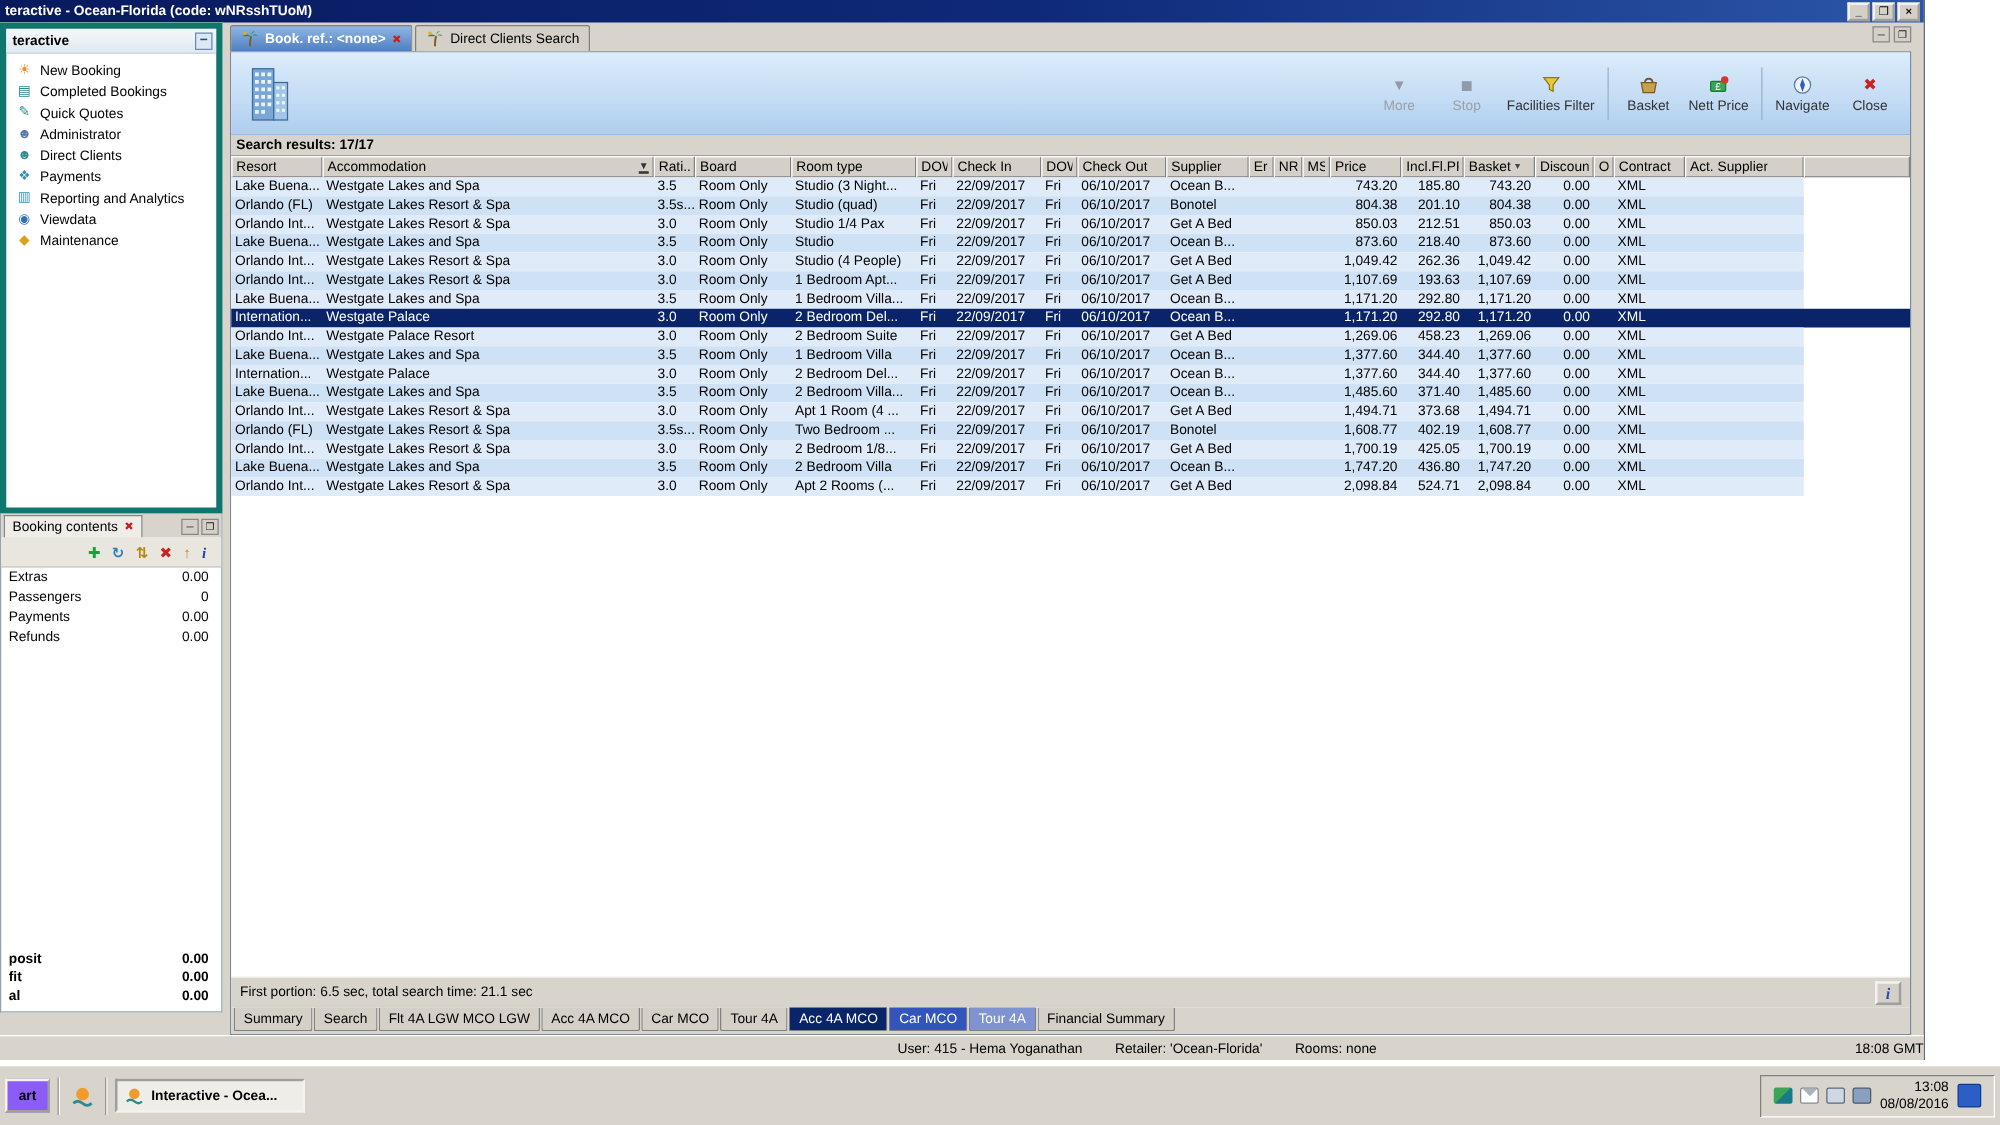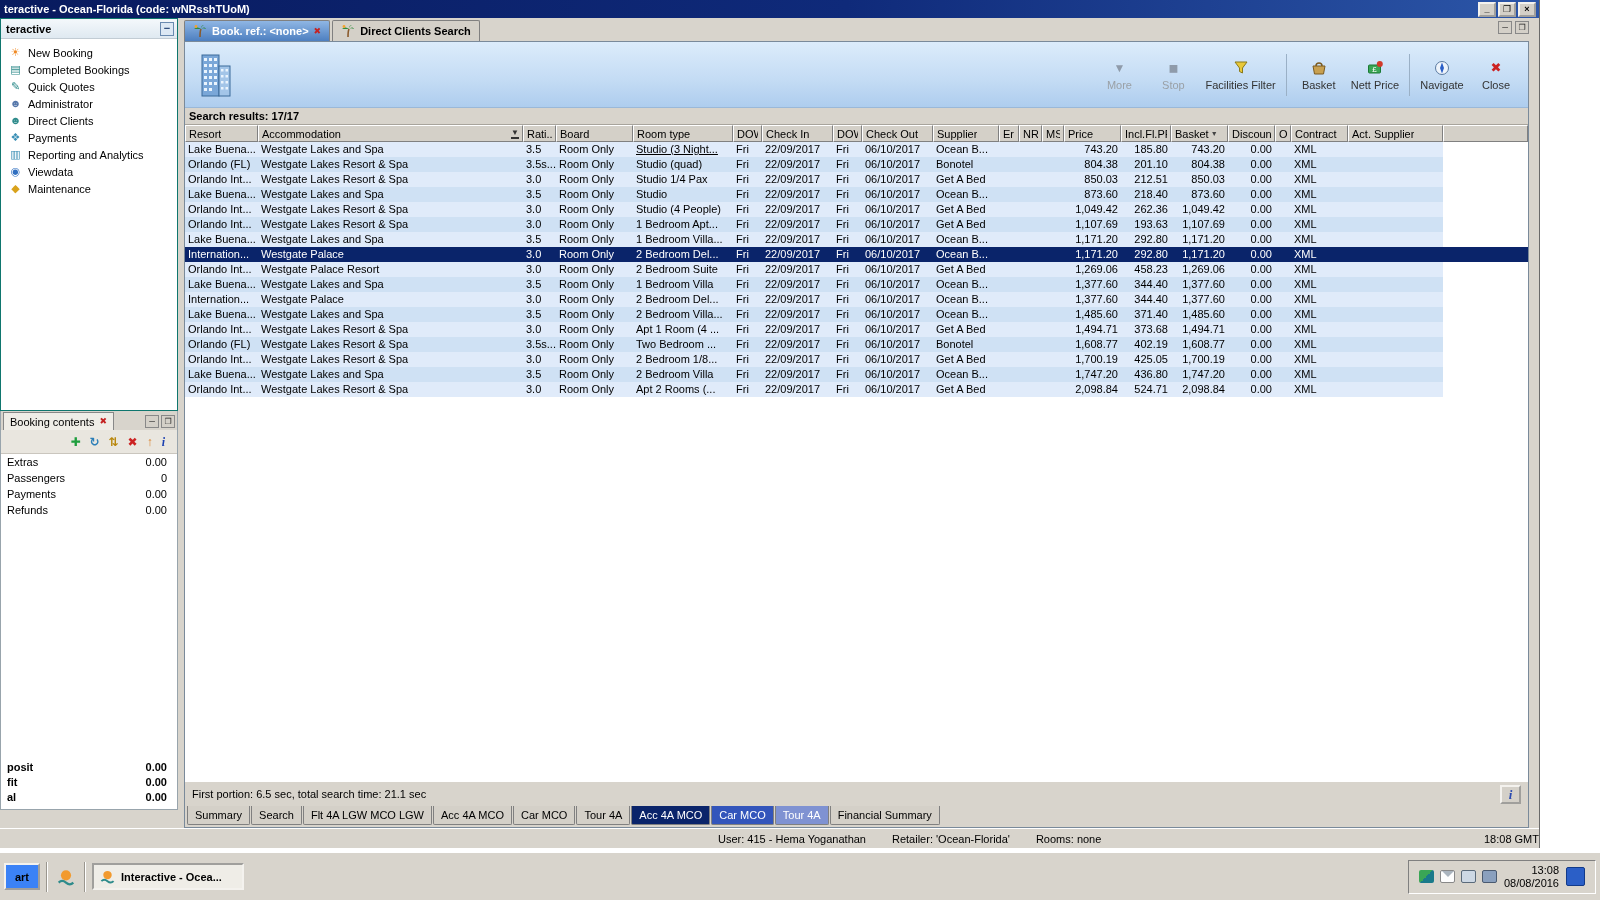--- a/index.html
+++ b/index.html
@@ -32,21 +32,21 @@
     height:26px; flex:none; background:#bdf1f2; display:flex; align-items:center;
     padding-left:2px; border-bottom:1px solid #a8d8d8;
   }
   .menu-item { padding:3px 9px; }
 
   .appbody { flex:1; display:flex; min-height:0; }
 
   
   .sidebar { width:178px; flex:none; display:flex; flex-direction:column; background:#d8d4cc; }
   .explorer {
-    height:393px; flex:none; background:#fff; border:1px solid #0f766e;
+    height:393px; flex:none; background:#fff; border:5px solid #0f766e;
     display:flex; flex-direction:column; overflow:hidden;
   }
   .explorer-header {
     height:20px; flex:none; display:flex; align-items:center; padding:0 3px 0 5px;
     background:linear-gradient(180deg,#f4f8fb,#dfe9f1); border-bottom:1px solid #c2ccd4;
     font-weight:bold;
   }
   .collapse-button {
     margin-left:auto; width:14px; height:14px; border:1px solid #6a8ab0; background:#dce8f4;
     color:#2a4a7a; font-size:11px; line-height:11px; text-align:center;
@@ -81,21 +81,21 @@
   .bp-totals { margin-top:auto; padding-bottom:5px; }
   .bp-total-row { height:15px; display:flex; align-items:center; padding:0 10px 0 6px; font-weight:bold; }
   .bp-total-row .val { margin-left:auto; }
 
   
   .main { flex:1; min-width:0; display:flex; flex-direction:column; padding:0 10px 0 6px; }
   .tabstrip { height:23px; flex:none; display:flex; align-items:flex-end; gap:2px; position:relative; }
   .tab {
     height:21px; display:flex; align-items:center; gap:5px; padding:0 8px;
     background:#d4d0c8; border:1px solid #808080; border-bottom:none;
-    border-radius:2px 2px 0 0; white-space:nowrap;font-weight:bold;
+    border-radius:2px 2px 0 0; white-space:nowrap;
   }
   .tab.active { background:linear-gradient(180deg,#8fb6e4,#4d7fc0); color:#fff; font-weight:bold; }
   .tab-icon { width:14px; height:14px; flex:none; }
   .tabstrip-controls { position:absolute; right:0; top:3px; display:flex; gap:3px; }
 
   .content-frame {
     flex:1; min-height:0; display:flex; flex-direction:column;
     border:1px solid #7a8a9a; background:#fff;
   }
   .header-band {
@@ -163,21 +163,21 @@
   .status-center { position:absolute; left:718px; display:flex; gap:26px; white-space:nowrap; }
   .status-time { position:absolute; right:0; }
 
   
   .taskbar {
     position:absolute; left:0; top:852px; width:1600px; height:48px;
     background:#d8d4cc; border-top:1px solid #fff;
     display:flex; align-items:center; padding:0 4px; gap:6px;
   }
   .start-button {
-    width:36px; height:27px; background:#3b82f6; border:2px outset #f4f2ee;
+    width:36px; height:27px; background:#8b5cf6; border:2px outset #f4f2ee;
     font-weight:bold; display:flex; align-items:center; justify-content:center;
   }
   .tb-sep { width:2px; height:30px; border-left:1px solid #9a968e; border-right:1px solid #fff; }
   .ql-slot { width:24px; height:24px; display:flex; align-items:center; justify-content:center; }
   .task-button {
     width:152px; height:27px; background:#efede7; border:2px inset #f4f2ee;
     display:flex; align-items:center; gap:6px; padding:0 6px; font-weight:bold; white-space:nowrap; overflow:hidden;
   }
   .tray {
     margin-left:auto; height:34px; display:flex; align-items:center; gap:7px; padding:0 10px;
@@ -501,21 +501,21 @@
                 <span class="th-label">Act. Supplier</span>
               </div>
               <div class="th fill"></div>
             </div>
           <div class="tbody" id="tbody">
               <div class="trow">
                 <div class="td" style="width: 73px;">Lake Buena...</div>
                 <div class="td" style="width: 265px;">Westgate Lakes and Spa</div>
                 <div class="td" style="width: 33px;">3.5</div>
                 <div class="td" style="width: 77px;">Room Only</div>
-                <div class="td" style="width: 100px; text-decoration: underline;">Studio (3 Night...</div>
+                <div class="td" style="width: 100px;">Studio (3 Night...</div>
                 <div class="td" style="width: 29px;">Fri</div>
                 <div class="td" style="width: 71px;">22/09/2017</div>
                 <div class="td" style="width: 29px;">Fri</div>
                 <div class="td" style="width: 71px;">06/10/2017</div>
                 <div class="td" style="width: 66px;">Ocean B...</div>
                 <div class="td" style="width: 20px;"></div>
                 <div class="td" style="width: 23px;"></div>
                 <div class="td" style="width: 22px;"></div>
                 <div class="td num" style="width: 57px;">743.20</div>
                 <div class="td num" style="width: 50px;">185.80</div>

